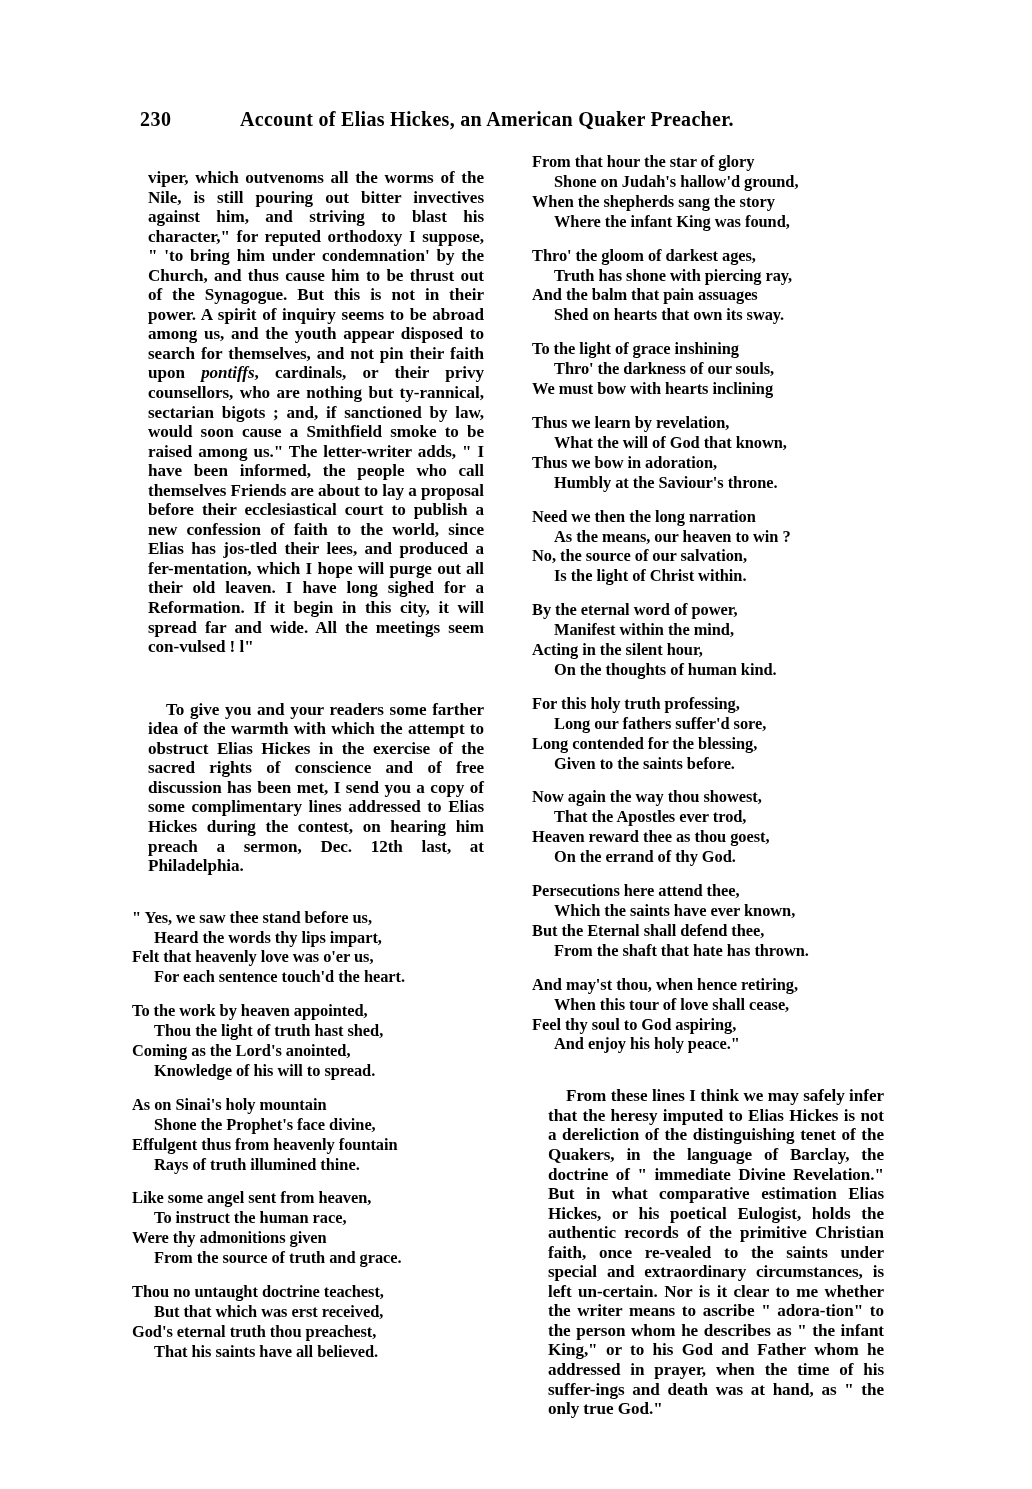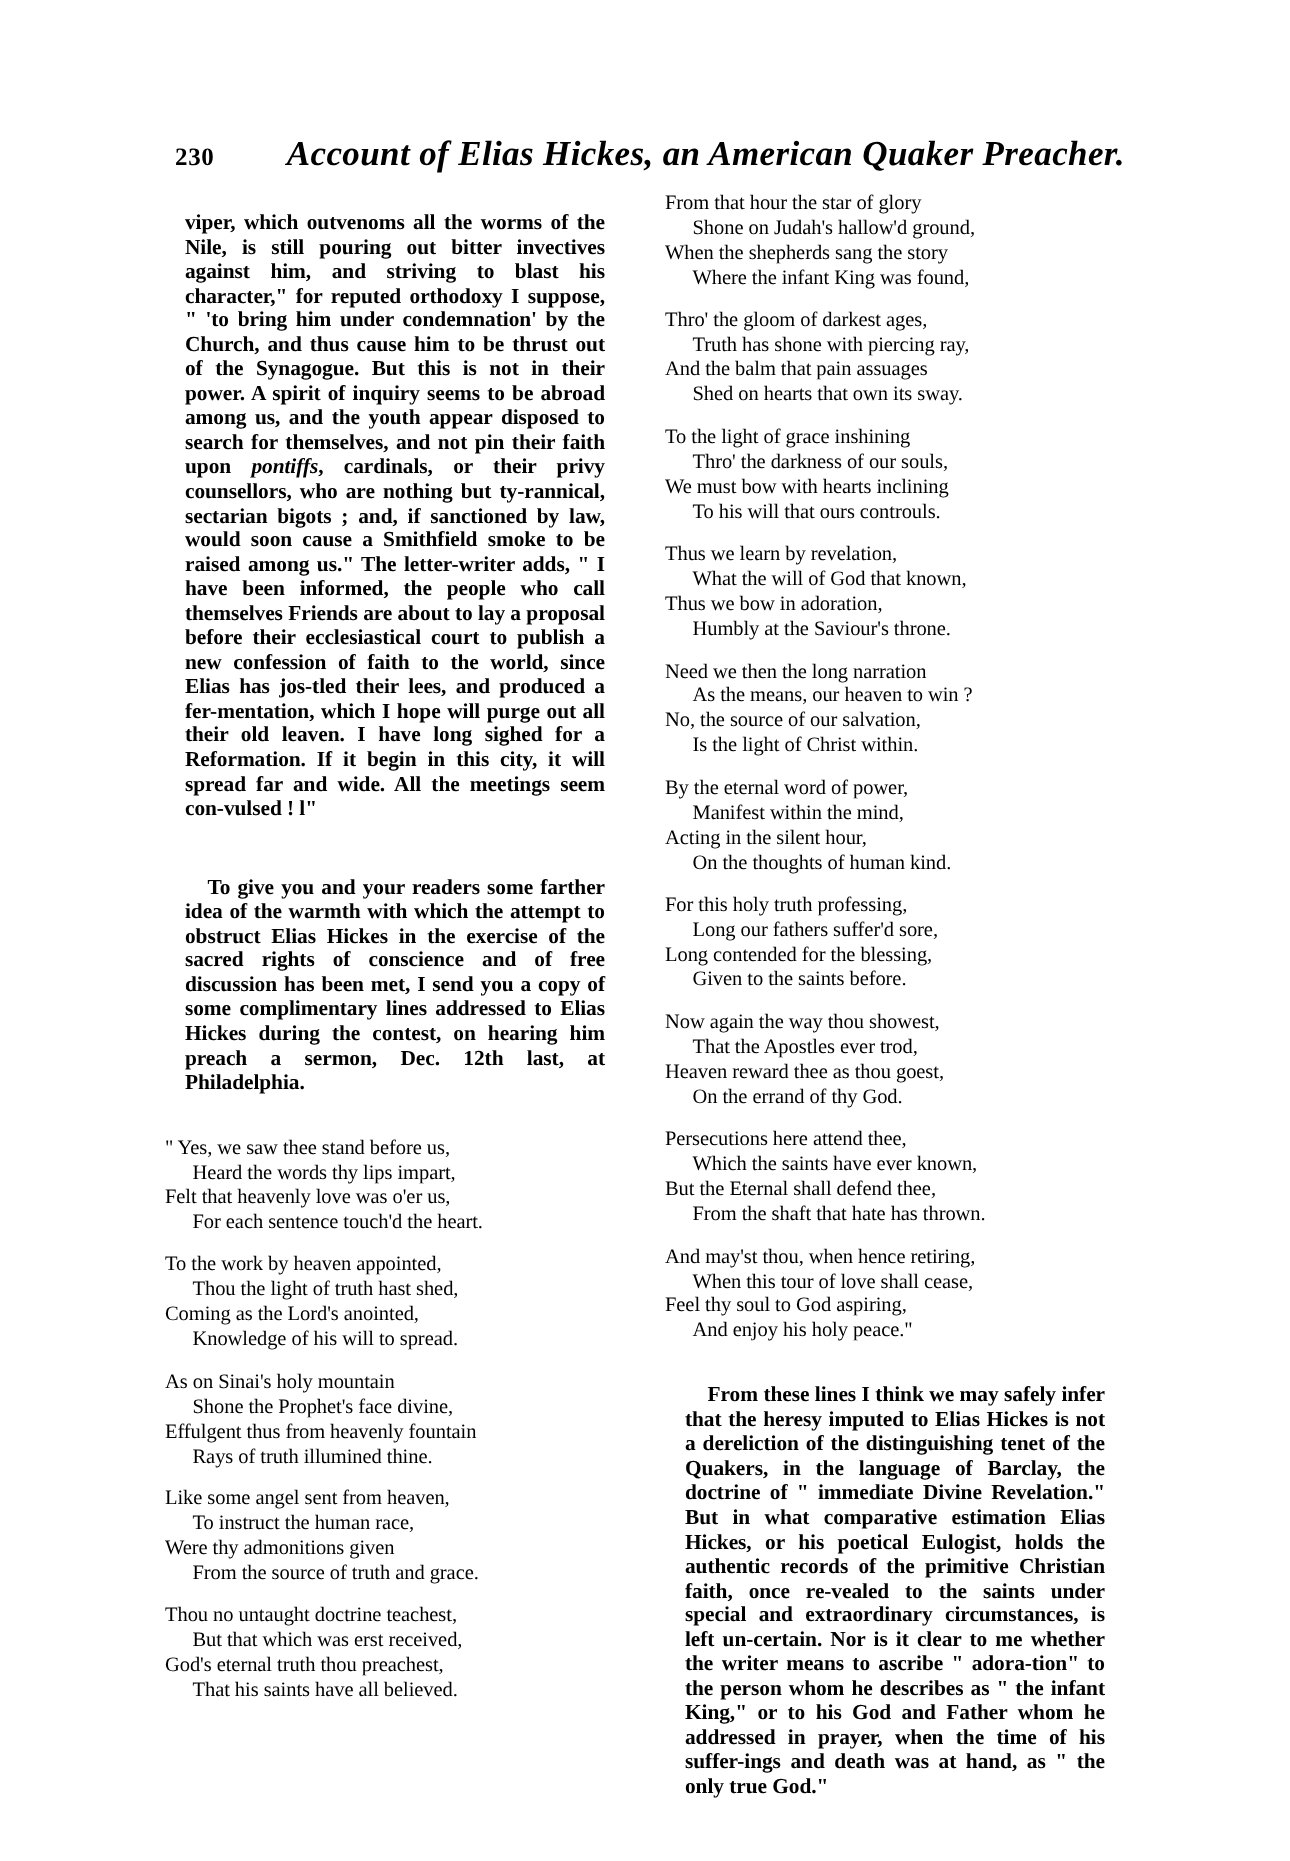--- a/index.html
+++ b/index.html
@@ -28,23 +28,22 @@
     display: flex;
     align-items: baseline;
   }
   .folio {
     font-size: 20px;
     font-weight: bold;
     letter-spacing: 0.5px;
     width: 100px;
   }
   .head-title {
-    font-size: 28px;
-    font-weight: bold;
-    font-style: italic;
+    font-size: 20px;
+    font-weight: bold;
     letter-spacing: 0.3px;
     white-space: nowrap;
   }
   
   .col {
     position: absolute;
     top: 152px;
     width: 368px;
   }
   .col-left  { left: 132px; }
@@ -61,21 +60,21 @@
     letter-spacing: -0.05px;
   }
   .prose.indent { text-indent: 18px; }
   .prose em { font-style: italic; }
 
   
   .stanza {
     margin: 0;
     font-size: 16.4px;
     line-height: 19.9px;
-    font-weight: normal;
+    font-weight: bold;
     letter-spacing: -0.05px;
   }
   .stanza .v { display: block; white-space: nowrap; }
   .stanza .v.in { padding-left: 22px; }
   .stanza-gap { height: 14px; }
   .para-gap { height: 11px; }
   .verse-block-gap { height: 16px; }
 </style>
 </head>
 <body>
@@ -143,21 +142,20 @@
           <span class="v">Thro' the gloom of darkest ages,</span>
           <span class="v in">Truth has shone with piercing ray,</span>
           <span class="v">And the balm that pain assuages</span>
           <span class="v in">Shed on hearts that own its sway.</span>
         </p>
         <div class="stanza-gap"></div>
         <p class="stanza">
           <span class="v">To the light of grace inshining</span>
           <span class="v in">Thro' the darkness of our souls,</span>
           <span class="v">We must bow with hearts inclining</span>
-          <span class="v in">To his will that ours controuls.</span>
         </p>
         <div class="stanza-gap"></div>
         <p class="stanza">
           <span class="v">Thus we learn by revelation,</span>
           <span class="v in">What the will of God that known,</span>
           <span class="v">Thus we bow in adoration,</span>
           <span class="v in">Humbly at the Saviour's throne.</span>
         </p>
         <div class="stanza-gap"></div>
         <p class="stanza">

